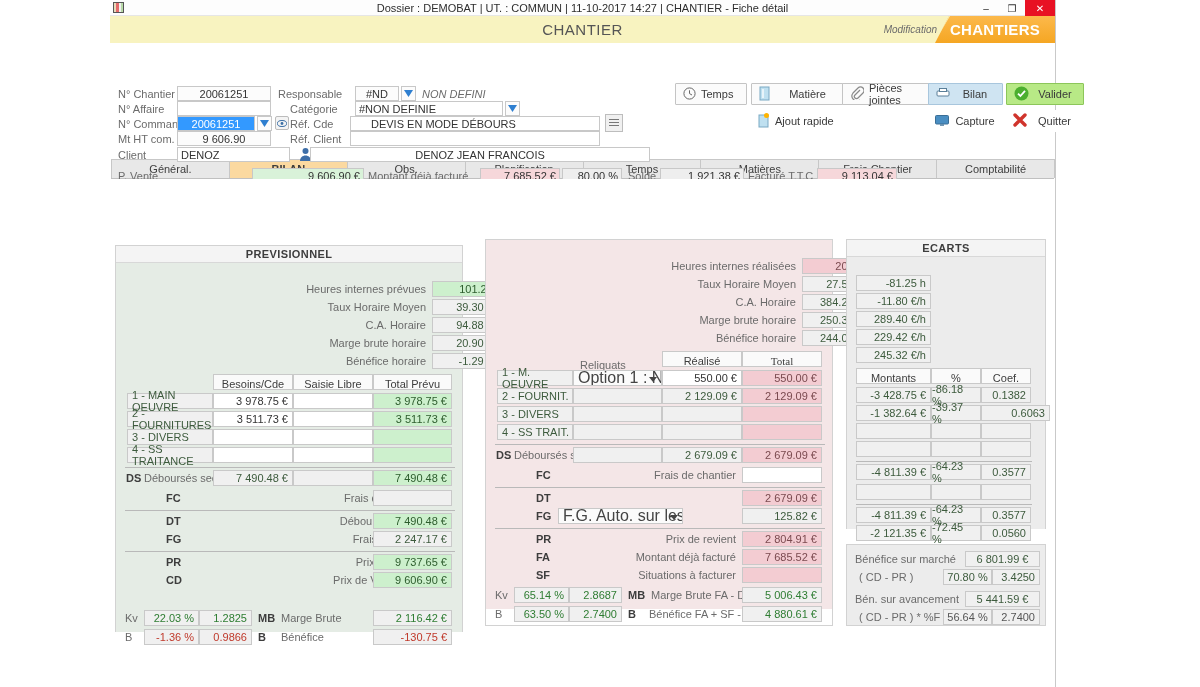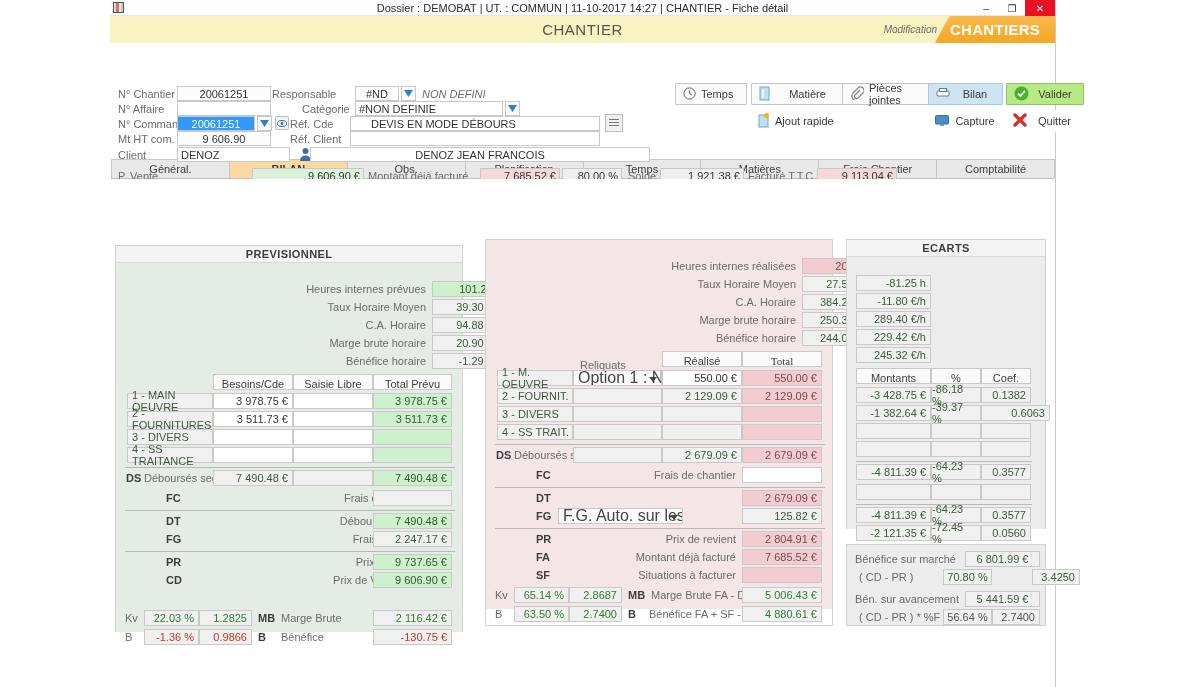--- a/index.html
+++ b/index.html
@@ -225,22 +225,22 @@
     <div class="fld center abs" style="left:67px; top:88px; width:94px;">9 606.90</div>
     <div class="fld white abs" style="left:67px; top:104px; width:113px;">DENOZ</div>
     <div class="person-btn abs" style="left:186px; top:103px;">
       <svg width="13" height="14" viewBox="0 0 13 14">
           <circle cx="6.5" cy="4" r="3" fill="#3d6ea8"></circle>
           <path d="M1 14c0-3.3 2.5-5.5 5.5-5.5S12 10.7 12 14z" fill="#3d6ea8"></path>
         </svg>
     </div>
     <div class="fld center white abs" style="left:200px; top:104px; width:340px;">DENOZ JEAN FRANCOIS</div>
 
-    <span class="tx abs" style="left:162px; top:43px;text-align:center;">Responsable</span>
-    <span class="tx abs" style="left:192px; top:58px;">Catégorie</span>
+    <span class="tx abs" style="left:168px; top:43px;text-align:center;">Responsable</span>
+    <span class="tx abs" style="left:180px; top:58px;">Catégorie</span>
     <span class="tx abs" style="left:180px; top:73px;">Réf. Cde</span>
     <span class="tx abs" style="left:180px; top:88px;">Réf. Client</span>
 
     <div class="fld center abs" style="left:245px; top:43px; width:44px;">#ND</div>
     <div class="drop abs" style="left:291px; top:43px;">
       <svg width="9" height="7" viewBox="0 0 9 7">
           <polygon points="0,0 9,0 4.5,7" fill="#2f7fd0"></polygon>
         </svg>
     </div>
     <span class="tx italic abs" style="left:312px; top:43px;">NON DEFINI</span>
@@ -600,21 +600,21 @@
         <div class="cell abs" style="left:134px; top:268px; width:50px;">0.0560</div>
       </div>
     </div>
 
     <div class="panel" style="left:736px; top:365px; width:200px; height:82px; background:#ececec;">
       <div style="position:relative; width:100%; height:100%;">
         <span class="tx abs" style="left:8px; top:6px;">Bénéfice sur marché</span>
         <div class="cell c abs" style="left:118px; top:6px; width:75px;">6 801.99 €</div>
         <span class="tx abs" style="left:12px; top:24px;">( CD - PR  )</span>
         <div class="cell c abs" style="left:96px; top:24px; width:49px;">70.80 %</div>
-        <div class="cell abs" style="left:145px; top:24px; width:48px;margin-left:40px;">3.4250</div>
+        <div class="cell abs" style="left:145px; top:24px; width:48px;">3.4250</div>
 
         <span class="tx abs" style="left:8px; top:46px;">Bén. sur avancement</span>
         <div class="cell c abs" style="left:118px; top:46px; width:75px;">5 441.59 €</div>
         <span class="tx abs" style="left:12px; top:64px;">( CD - PR  ) * %F</span>
         <div class="cell c abs" style="left:96px; top:64px; width:49px; color:#555;">56.64 %</div>
         <div class="cell abs" style="left:145px; top:64px; width:48px; color:#555;">2.7400</div>
       </div>
     </div>
 
   </div>

